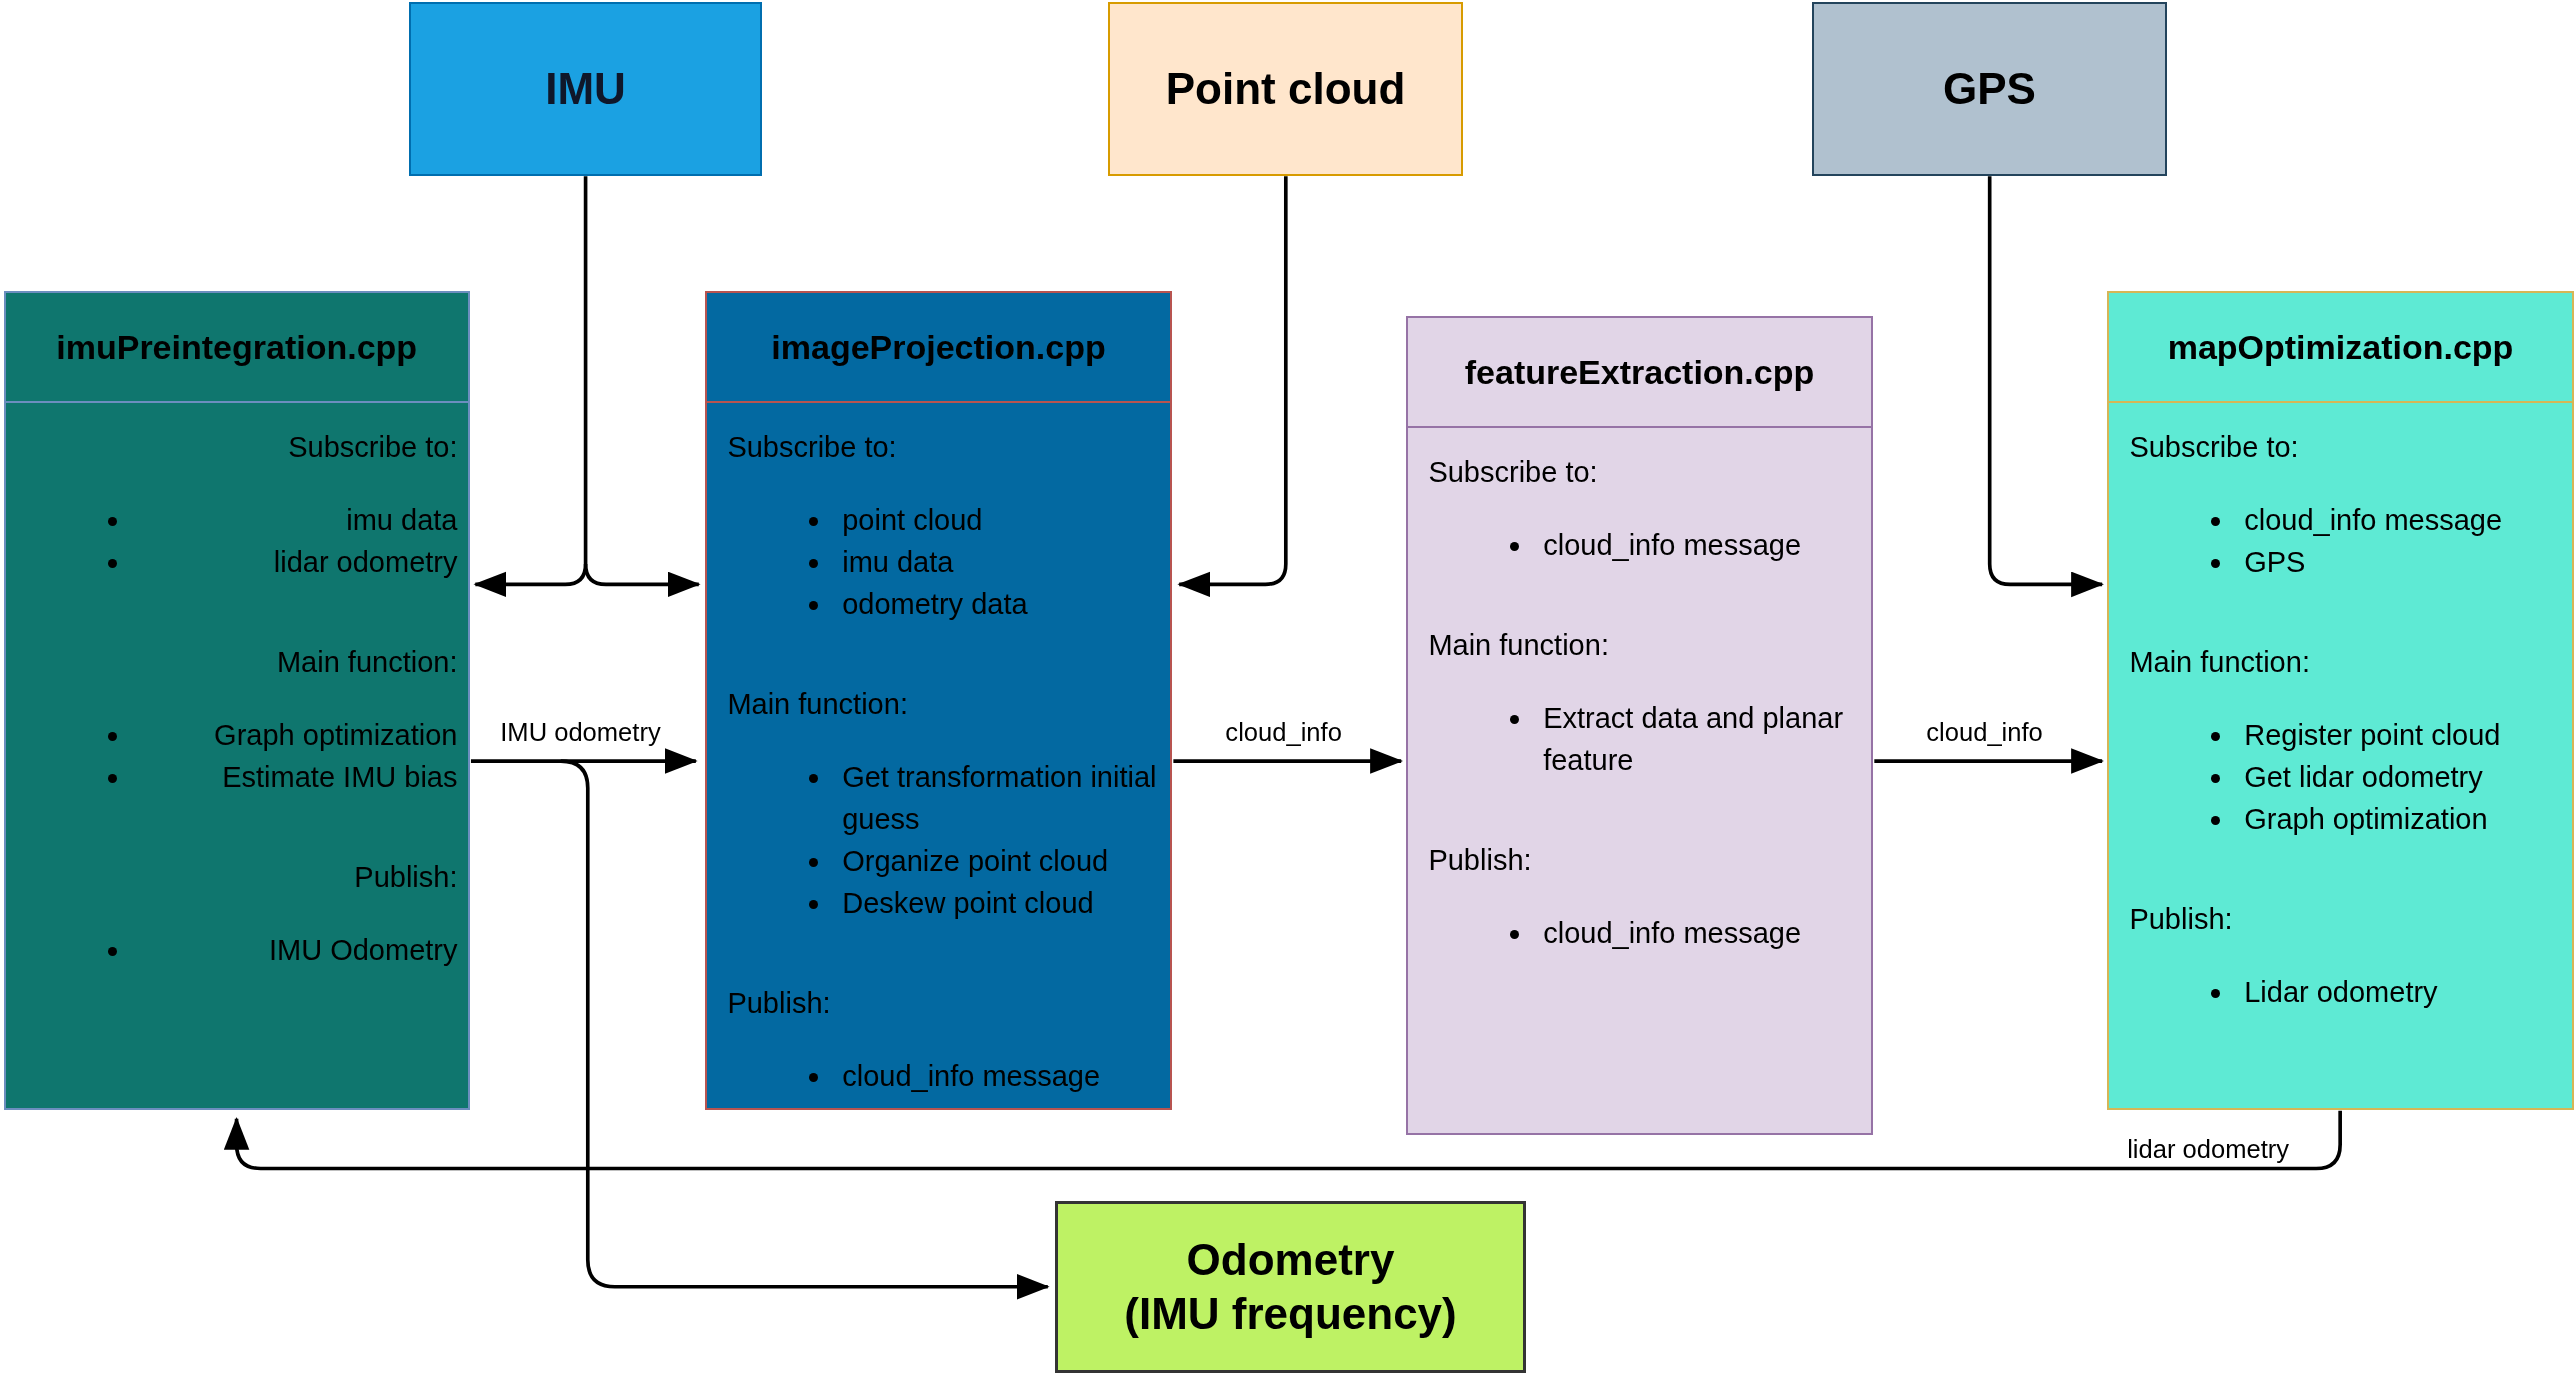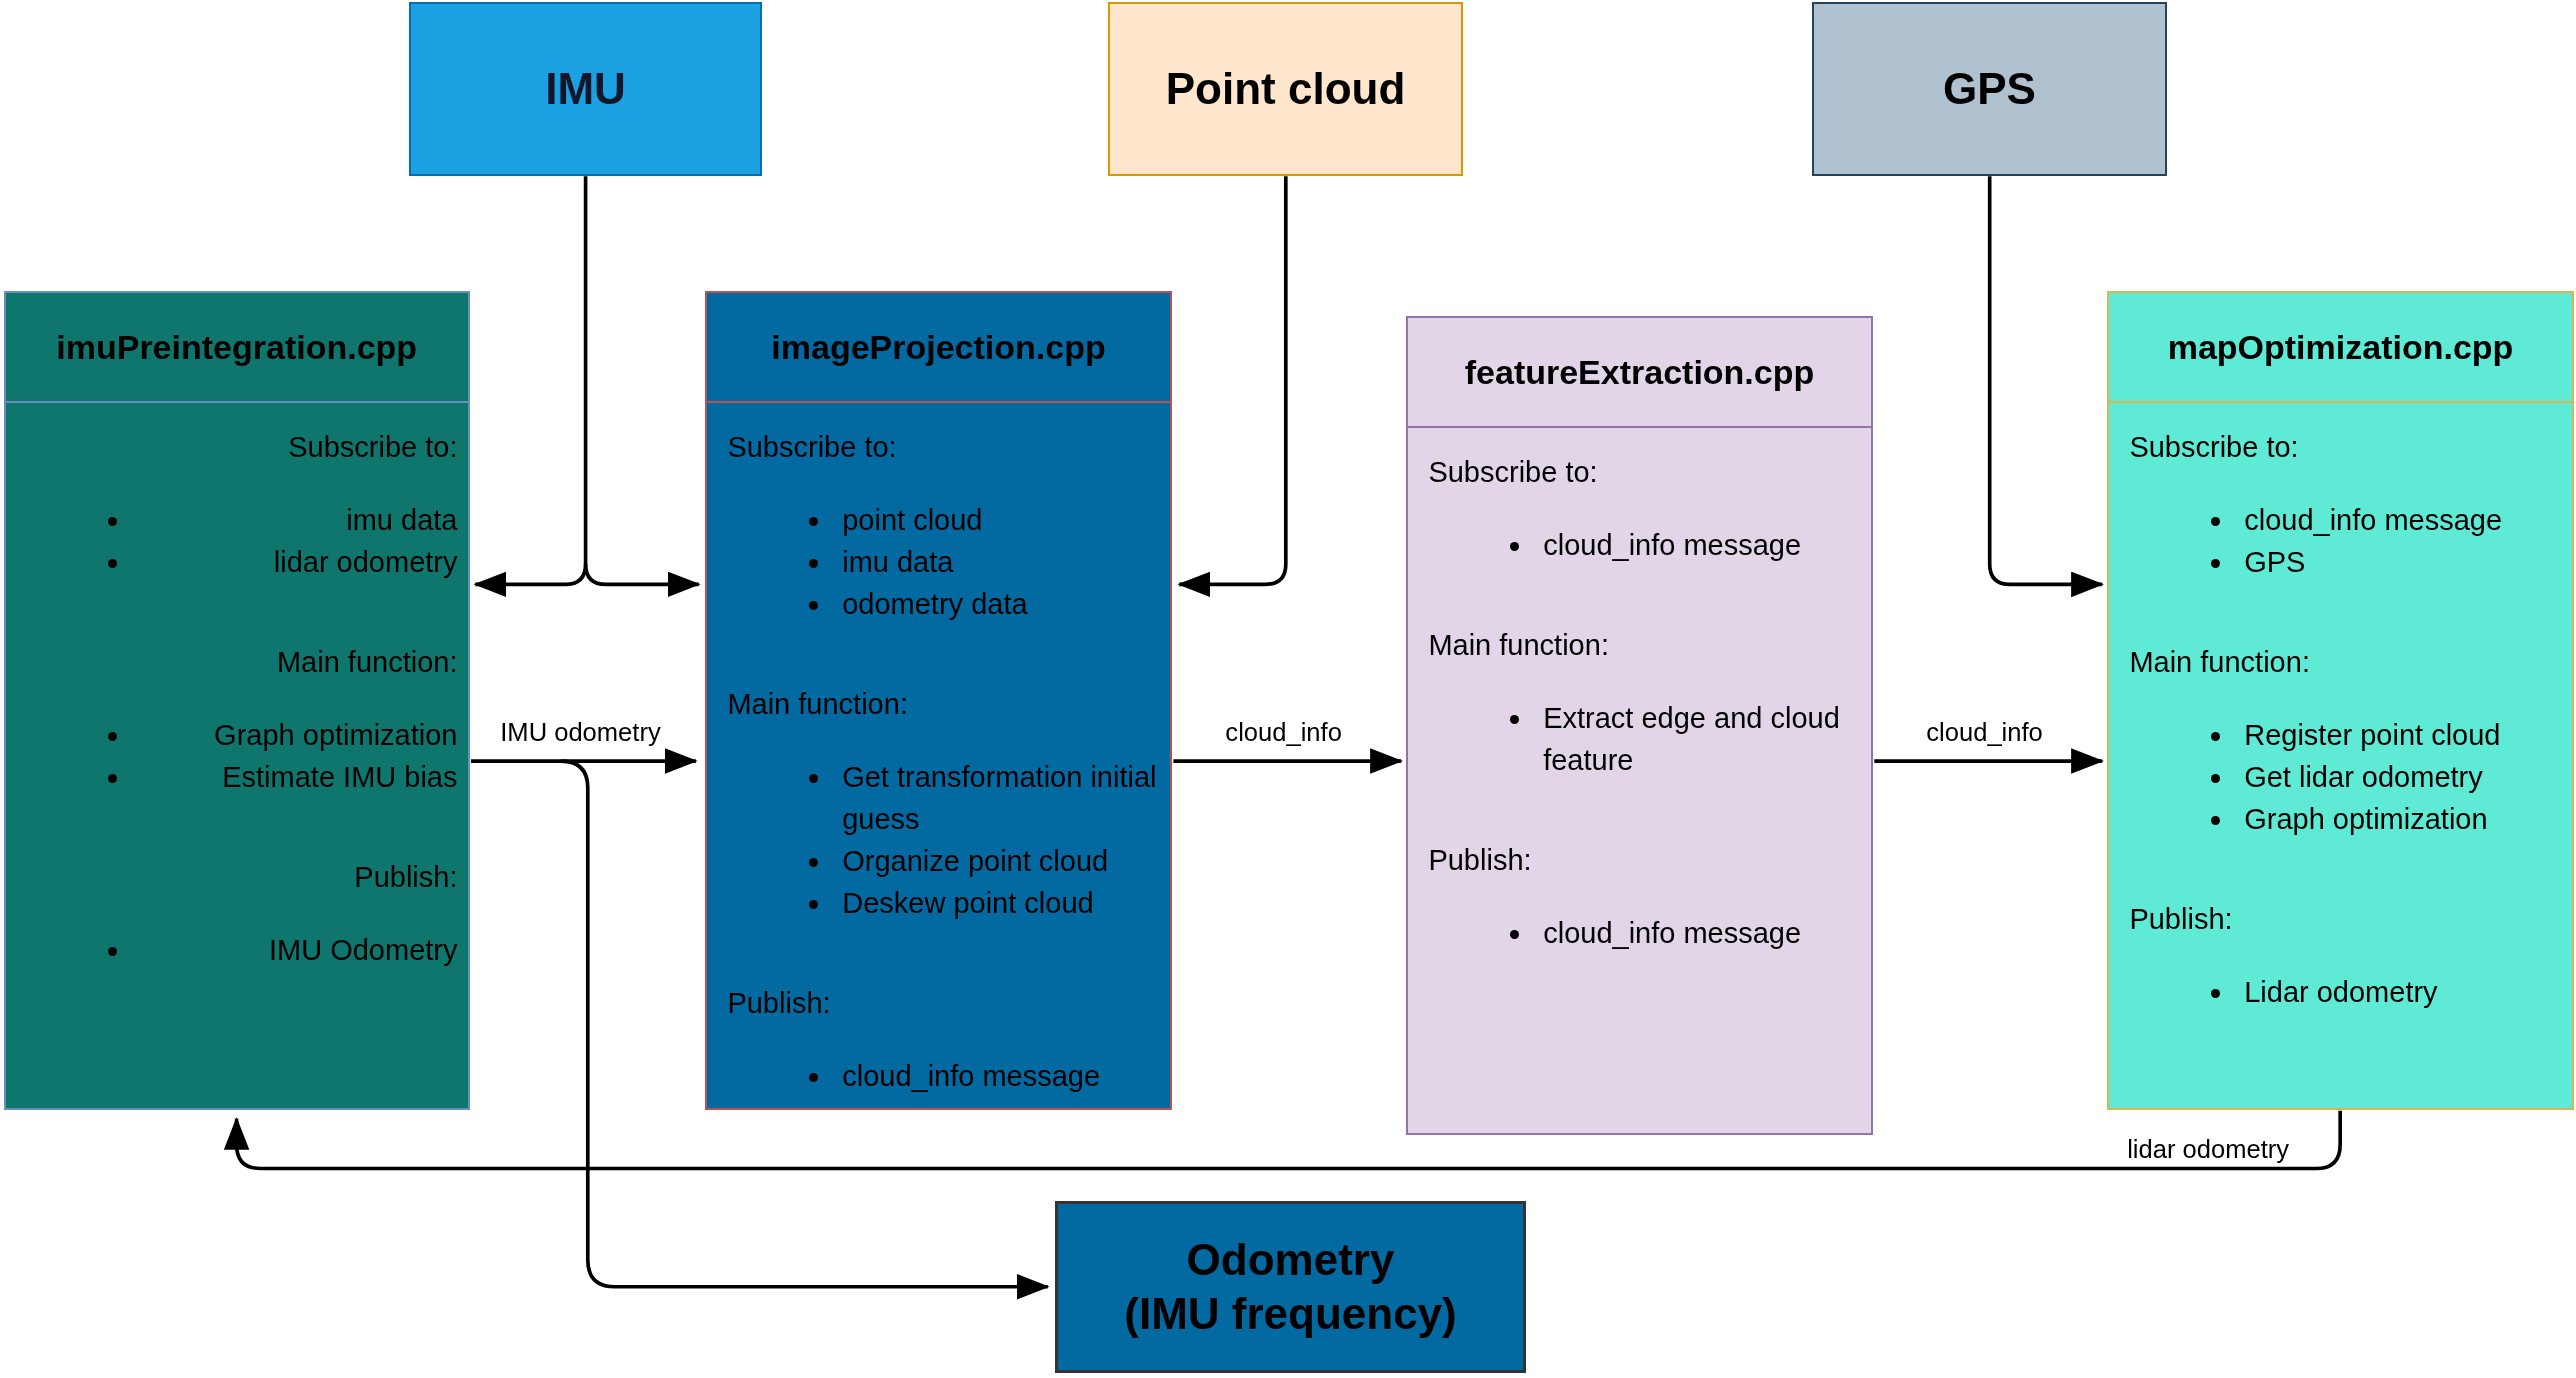--- a/index.html
+++ b/index.html
@@ -149,21 +149,21 @@
     <div class="node-header">
       <span>featureExtraction.cpp</span>
     </div>
     <div class="node-body">
         <div class="sec-label">Subscribe to:</div>
         <ul class="sec-list">
           <li>cloud_info message</li>
         </ul>
         <div class="sec-label">Main function:</div>
         <ul class="sec-list">
-          <li>Extract edge and cloud feature</li>
+          <li>Extract data and planar feature</li>
         </ul>
         <div class="sec-label">Publish:</div>
         <ul class="sec-list">
           <li>cloud_info message</li>
         </ul>
       </div>
   </div>
 
   <div class="box node pos-node-3" style="background: #5eead4; border-color: rgb(214, 182, 86);">
     <div class="node-header">
@@ -181,19 +181,19 @@
           <li>Get lidar odometry</li>
           <li>Graph optimization</li>
         </ul>
         <div class="sec-label">Publish:</div>
         <ul class="sec-list">
           <li>Lidar odometry</li>
         </ul>
       </div>
   </div>
 
-  <div class="box output-box pos-odometry" style="background: #0369a1; border-color: rgb(52, 52, 52);">
+  <div class="box output-box pos-odometry" style="background: #bef264; border-color: rgb(52, 52, 52);">
     <span>Odometry</span>
     <span>(IMU frequency)</span>
   </div>
 
 </div>
 
 
 </body></html>

